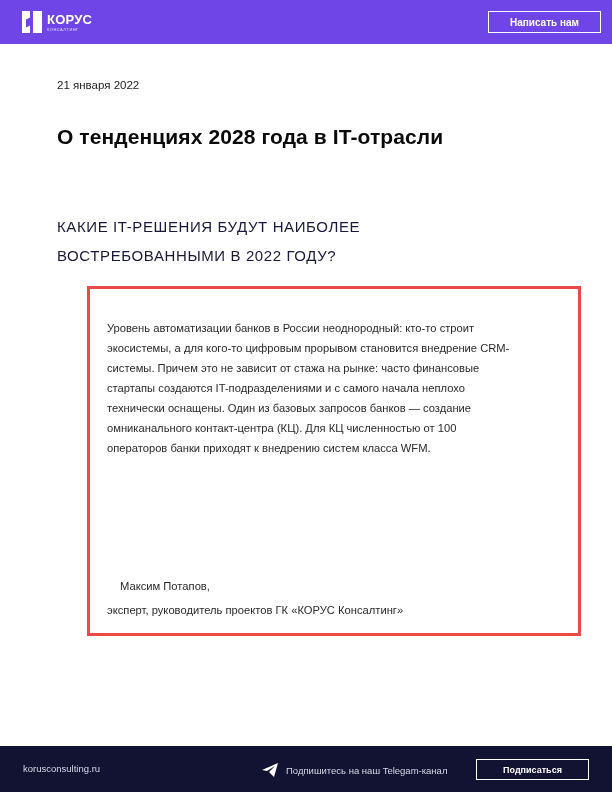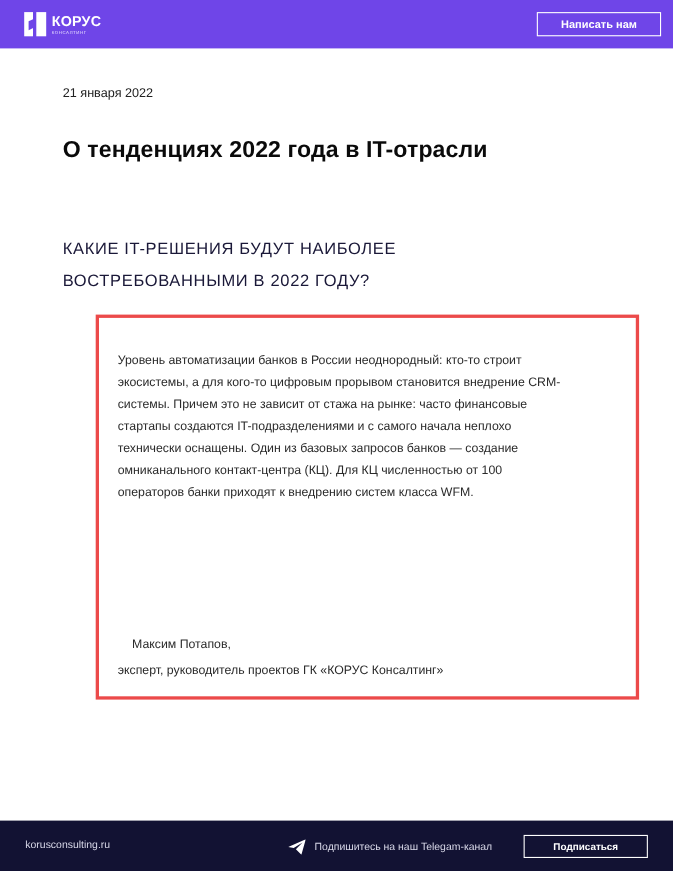--- a/index.html
+++ b/index.html
@@ -72,21 +72,21 @@
     </div>
     <div class="logo-text">
       <span class="logo-name">КОРУС</span>
       <span class="logo-sub">КОНСАЛТИНГ</span>
     </div>
   </div>
   <button class="write-btn">Написать нам</button>
 </div>
 
 <div class="date">21 января 2022</div>
-<h1 class="title">О тенденциях 2022 года в IT-отрасли</h1>
+<h1 class="title">О тенденциях 2028 года в IT-отрасли</h1>
 <h2 class="subtitle">КАКИЕ IT-РЕШЕНИЯ БУДУТ НАИБОЛЕЕ ВОСТРЕБОВАННЫМИ В 2022 ГОДУ?</h2>
 
 <div class="quote-box">
   <p class="quote-text">Уровень автоматизации банков в России неоднородный: кто-то строит экосистемы, а для кого-то цифровым прорывом становится внедрение CRM-системы. Причем это не зависит от стажа на рынке: часто финансовые стартапы создаются IT-подразделениями и с самого начала неплохо технически оснащены. Один из базовых запросов банков — создание омниканального контакт-центра (КЦ). Для КЦ численностью от 100 операторов банки приходят к внедрению систем класса WFM.</p>
   <div class="author">Максим Потапов,</div>
   <div class="author-role">эксперт, руководитель проектов ГК «КОРУС Консалтинг»</div>
 </div>
 
 <div class="footer">
   <span class="site">korusconsulting.ru</span>

